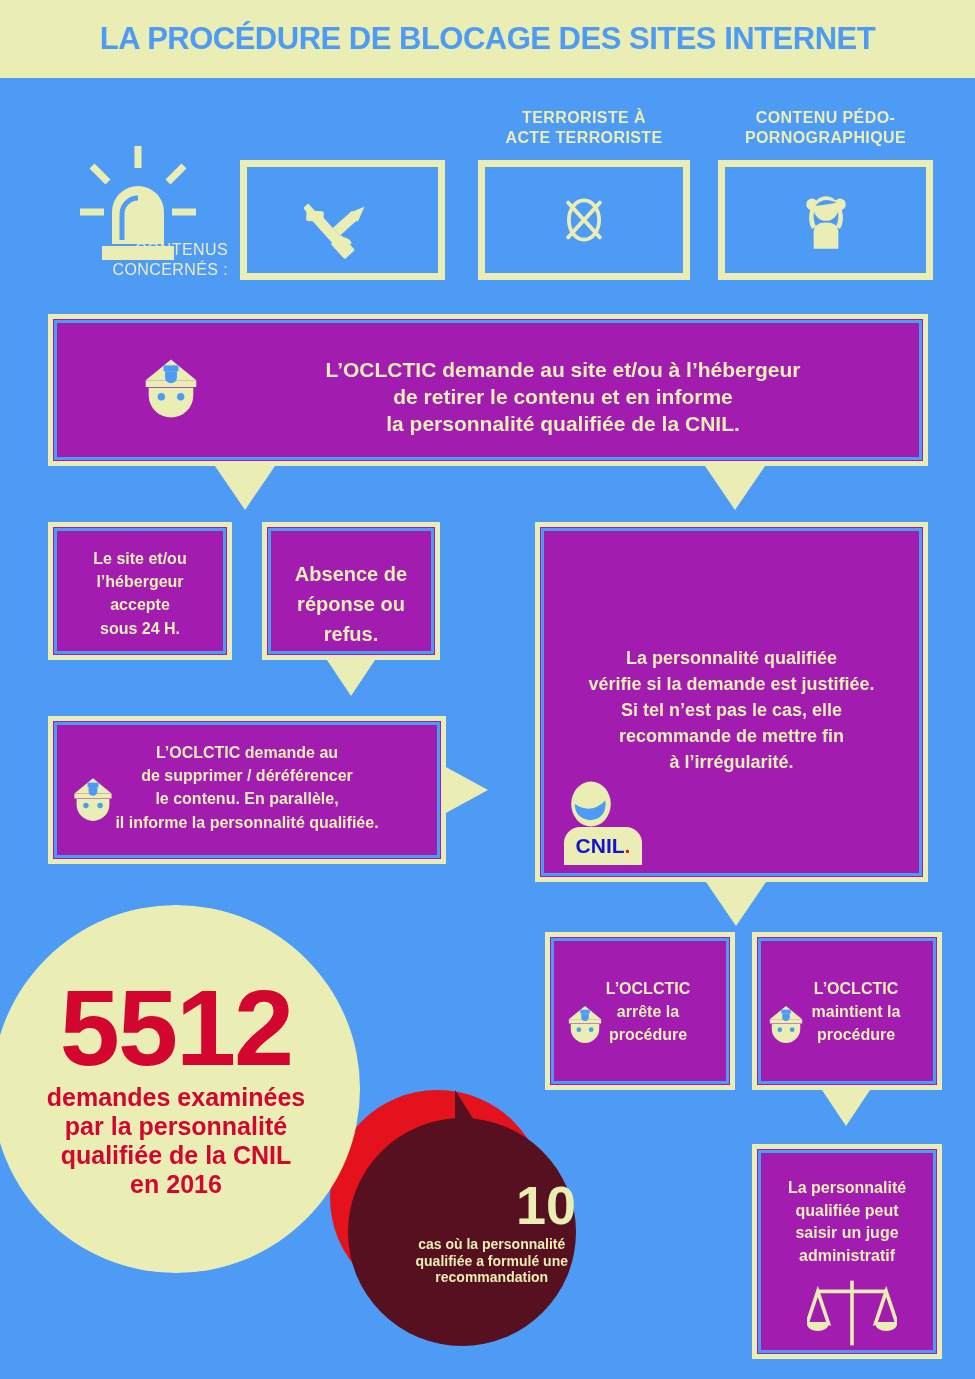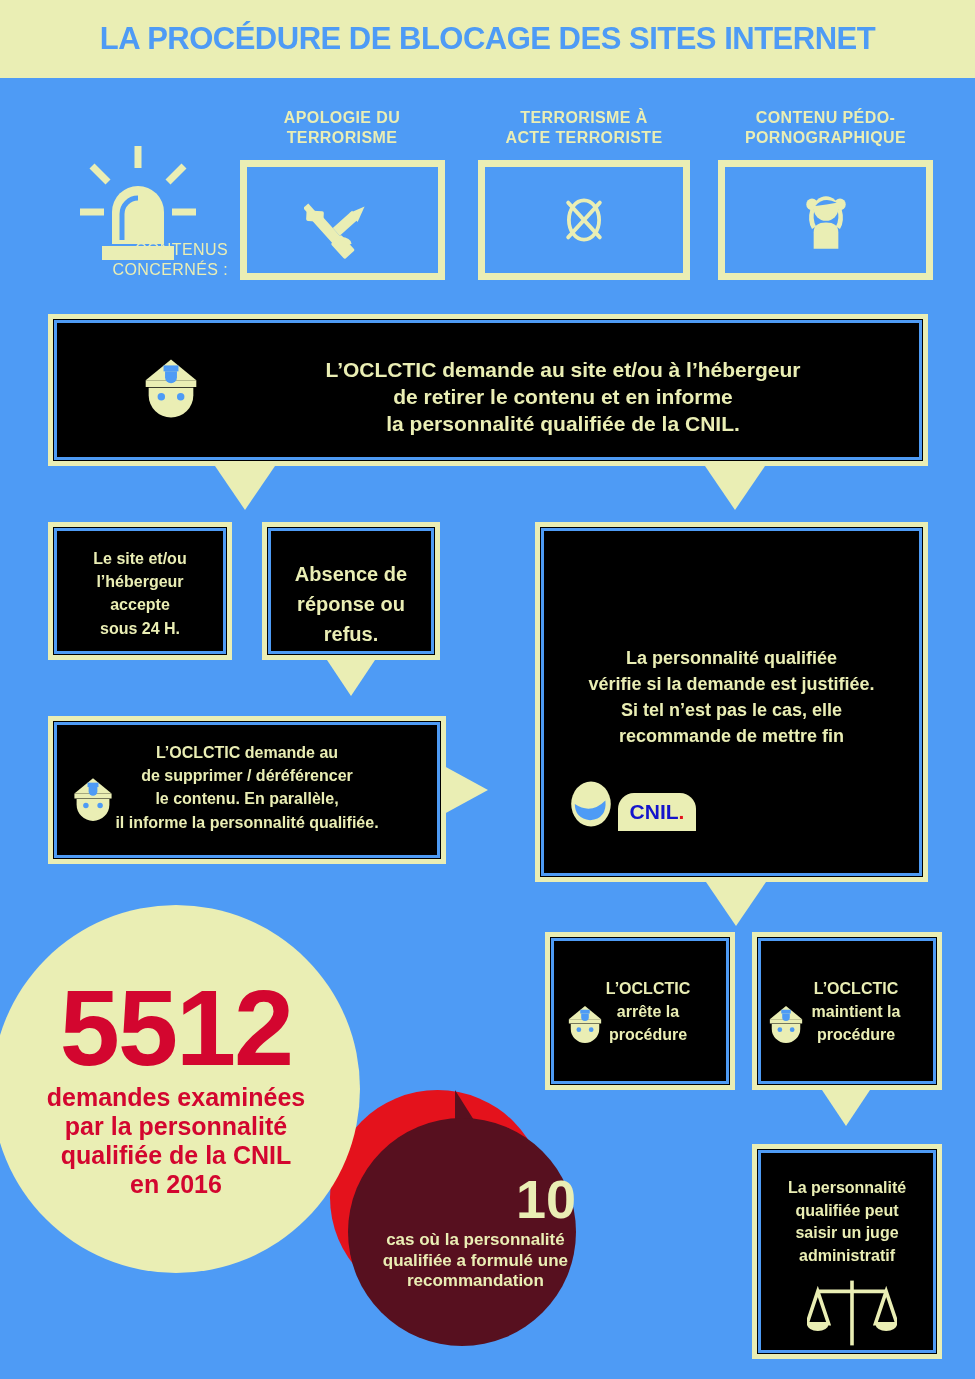--- a/index.html
+++ b/index.html
@@ -24,21 +24,21 @@
   }
   .header-title {
     font-size: 31px; font-weight: bold; letter-spacing: -0.5px;
     color: #4e9bf5;
     white-space: nowrap;
   }
 
   
   .ybox {
     position: absolute;
-    background: #000000;
+    background: #a21caf;
     border: 5px solid #eaeeb4;
     outline: 3px solid #4e9bf5;
     outline-offset: -9px;
   }
   .boxtext {
     color: #eaeeb4;
     font-weight: bold;
     text-align: center;
     line-height: 1.28;
   }
@@ -109,35 +109,35 @@
   .dark-circle {
     position: absolute; border-radius: 50%;
     background: #57101f;
     display: flex; flex-direction: column;
     align-items: flex-end; justify-content: center;
   }
   .dark-number {
     color: #eaeeb4; font-weight: bold; font-size: 54px; line-height: 1;
   }
   .dark-caption {
-    color: #eaeeb4; font-weight: bold; font-size: 17px;
+    color: #eaeeb4; font-weight: bold; font-size: 14px;
     line-height: 1.2; text-align: center; margin-top: 4px;
     padding: 0 8px;
   }
   .dark-tail {
     position: absolute;
     width: 0; height: 0;
     border-left: 0 solid transparent;
     border-right: 34px solid transparent;
     border-bottom: 54px solid #57101f;
   }
 
   .cnil-badge {
     position: absolute;
-    display: flex; flex-direction: row; align-items: flex-end;
+    display: flex; flex-direction: column; align-items: flex-start;
   }
   .cnil-body {
     width: 78px; height: 38px;
     background: #eaeeb4;
     border-radius: 16px 16px 0 0;
     display: flex; align-items: center; justify-content: center;
     margin-top: -4px;
   }
   .cnil-text {
     font-size: 21px; font-weight: bold; color: #1414cc; letter-spacing: 0px;
@@ -165,40 +165,36 @@
       <path d="M44 104 L44 72 A26 26 0 0 1 96 72 L96 104 Z" fill="#eaeeb4"></path>
       <path d="M54 100 L54 74 A16 16 0 0 1 70 58" fill="none" stroke="#4e9bf5" stroke-width="5"></path>
       <rect x="34" y="106" width="72" height="16" fill="#eaeeb4"></rect>
     </svg>
   </div>
   <div class="siren-label" style="left:48px;top:240px;width:180px;">
     <div>CONTENUS</div>
     <div>CONCERNÉS :</div>
   </div>
 
-  <div class="cat-label" style="left:240px;top:108px;width:204px;">
-    <div>APOLOGIE DU</div>
-    <div>TERRORISME</div>
-  </div>
   <div class="cat-box" style="left:240px;top:160px;width:205px;height:120px;">
     <svg viewBox="0 0 90 90" width="78" height="78">
       <g fill="#eaeeb4" transform="rotate(-42 45 45)">
         <rect x="18" y="18" width="12" height="42" rx="2"></rect>
         <rect x="14" y="14" width="20" height="12" rx="2" transform="rotate(45 24 20)"></rect>
         <rect x="16" y="56" width="16" height="24" rx="2"></rect>
         <rect x="30" y="44" width="30" height="12"></rect>
         <path d="M56 44 L74 50 L56 58 Z"></path>
         <path d="M30 58 q8 8 4 14 l-6 -2 q4 -6 -2 -10 Z"></path>
         <rect x="20" y="4" width="8" height="12"></rect>
       </g>
     </svg>
   </div>
 
   <div class="cat-label" style="left:478px;top:108px;width:212px;">
-    <div>TERRORISME À</div>
+    <div>TERRORISTE À</div>
     <div>ACTE TERRORISTE</div>
   </div>
   <div class="cat-box" style="left:478px;top:160px;width:212px;height:120px;">
     <svg viewBox="0 0 90 90" width="68" height="68">
       <g stroke="#eaeeb4" stroke-width="5" fill="none" stroke-linecap="round">
         <ellipse cx="45" cy="45" rx="20" ry="26"></ellipse>
         <line x1="24" y1="22" x2="66" y2="68"></line>
         <line x1="66" y1="22" x2="24" y2="68"></line>
       </g>
     </svg>
@@ -281,20 +277,21 @@
     </div>
   </div>
   <div class="arrow-right" style="left:444px;top:766px;"></div>
 
   <div class="ybox" style="left:535px;top:522px;width:393px;height:360px;">
     <div class="boxtext" style="position:absolute;left:0;top:118px;width:100%;font-size:18px;line-height:1.45;">
       <div>La personnalité qualifiée</div>
       <div>vérifie si la demande est justifiée.</div>
       <div>Si tel n’est pas le cas, elle</div>
       <div>recommande  de mettre fin</div>
+      <div>à l’irrégularité.</div>
     </div>
     <div class="cnil-badge" style="left:24px;top:250px;">
       <svg viewBox="0 0 60 60" width="54" height="54">
         <ellipse cx="30" cy="30" rx="22" ry="25" fill="#eaeeb4"></ellipse>
         <path d="M12 30 q18 12 34 -4 q2 20 -17 22 q-17 -2 -17 -18 Z" fill="#4e9bf5"></path>
       </svg>
       <div class="cnil-body">
         <span class="cnil-text"><span>CNIL</span><span class="cnil-dot">.</span></span>
       </div>
     </div>

